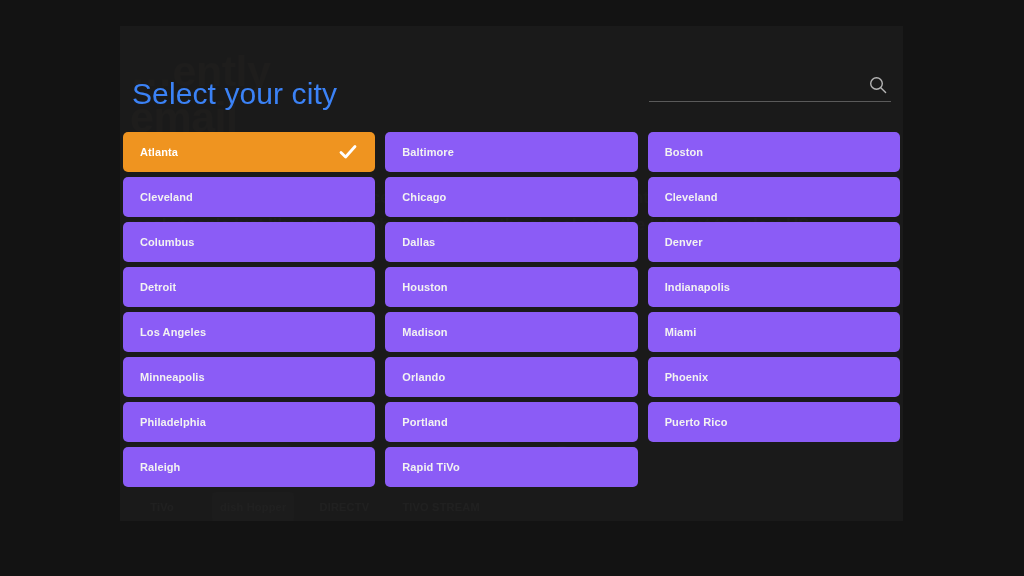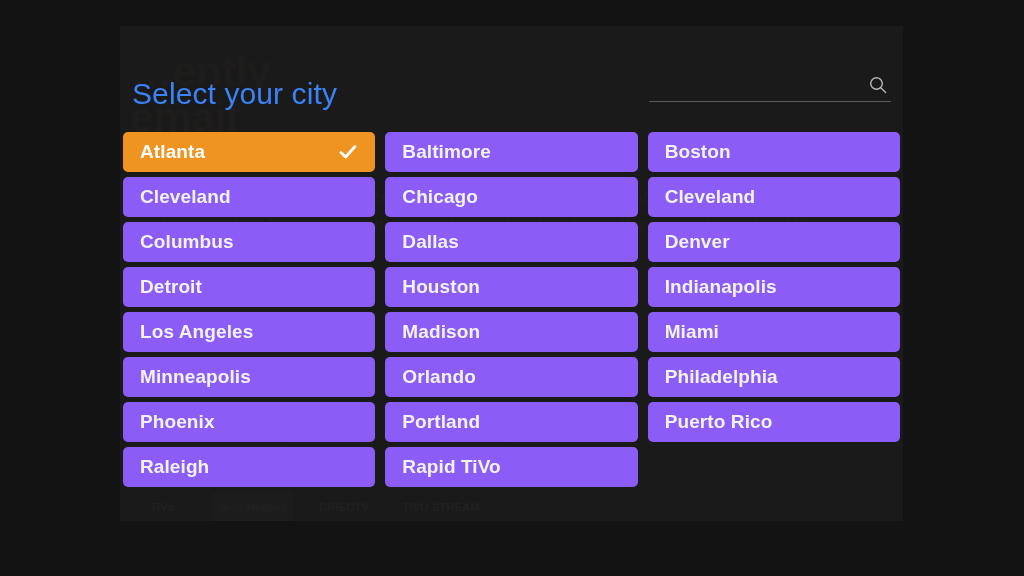--- a/index.html
+++ b/index.html
@@ -196,21 +196,21 @@
     border: none;
     display: flex;
     align-items: center;
     padding: 0 17px;
     cursor: pointer;
     text-align: left;
     font-family: "Liberation Sans", sans-serif;
   }
 
   .city-button .city-label {
-    font-size: 19px;
+    font-size: 11px;
     font-weight: 700;
     color: #f2f2f2;
     letter-spacing: 0.1px;
     flex: 1;
   }
 
   .city-button.selected {
     background: #ef9420;
   }
   .city-button.selected .city-label { color: #ffffff; }
@@ -315,24 +315,24 @@
         <button class="city-button">
           <span class="city-label">Miami</span>
         </button>
         <button class="city-button">
           <span class="city-label">Minneapolis</span>
         </button>
         <button class="city-button">
           <span class="city-label">Orlando</span>
         </button>
         <button class="city-button">
+          <span class="city-label">Phoenix</span>
+        </button>
+        <button class="city-button">
           <span class="city-label">Philadelphia</span>
-        </button>
-        <button class="city-button">
-          <span class="city-label">Phoenix</span>
         </button>
         <button class="city-button">
           <span class="city-label">Portland</span>
         </button>
         <button class="city-button">
           <span class="city-label">Puerto Rico</span>
         </button>
         <button class="city-button">
           <span class="city-label">Raleigh</span>
         </button>

